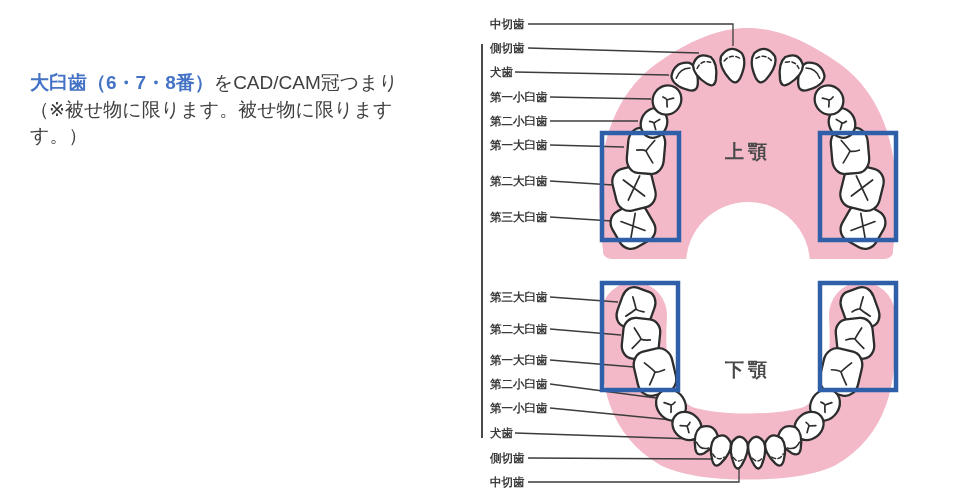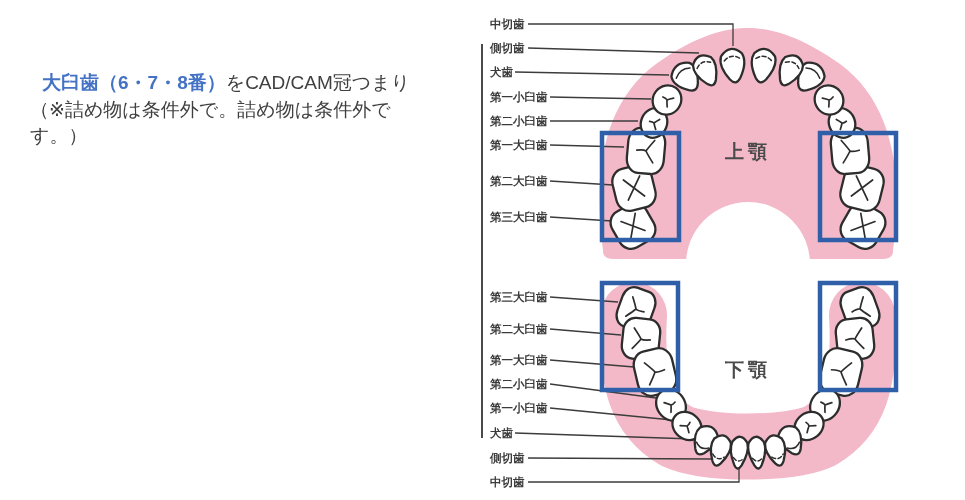--- a/index.html
+++ b/index.html
@@ -6,21 +6,21 @@
   body{
     width:965px;height:500px;position:relative;background:#ffffff;overflow:hidden;
     font-family:"Liberation Sans","DejaVu Sans",sans-serif;
   }
   .canvas{position:absolute;inset:0;}
   .intro{
     position:absolute;left:30px;top:70px;width:445px;
     font-size:19px;line-height:26.5px;color:var(--body-text,#3F3F3F);
   }
   .intro .line{margin:0;white-space:nowrap;}
-  .intro .hl{color:var(--accent-blue,#4472C4);font-weight:bold;margin-left:12px;}
+  .intro .hl{color:var(--accent-blue,#4472C4);font-weight:bold;}
   .divider{
     position:absolute;left:481px;top:44px;width:2px;height:394px;
     background:#4a4a4a;
   }
   .diagram-svg{position:absolute;left:480px;top:0;}
   .gum{fill:var(--gum-pink,#F3B9C9);}
   .gum-band{fill:none;stroke:var(--gum-pink,#F3B9C9);stroke-width:66;stroke-linecap:round;}
   .notch{fill:#ffffff;}
   .conn{stroke:var(--connector-line,#3C3C3C);stroke-width:1.3;fill:none;}
   .lbl{
@@ -33,21 +33,21 @@
   }
   .hbox{fill:none;stroke:var(--highlight-box-blue,#2E5FA8);stroke-width:4.5;}
 </style>
 </head>
 <body style="--accent-blue: #4472C4; --body-text: #3F3F3F; --gum-pink: #F3B9C9; --highlight-box-blue: #2E5FA8; --label-text: #3A3A3A; --tooth-outline: #2D2D2D; --tooth-fill: #FFFFFF; --connector-line: #3C3C3C;">
 
 <div class="canvas">
 
   <div class="intro">
     <p class="line"><span class="hl">大臼歯（6・7・8番）</span><span>をCAD/CAM冠つまり</span></p>
-    <p class="line">（※詰め物は条件外で。詰め物は条件外で</p>
+    <p class="line">（※被せ物に限ります。被せ物に限ります</p>
     <p class="line">す。）</p>
   </div>
 
   <div class="divider"></div>
 
   <svg id="arch-svg" class="diagram-svg" width="485" height="500" viewBox="480 0 485 500">
 
     <path class="gum" d="M 603,250 C 592,172 604,102 656,64 C 698,34 727,28 748,28 C 769,28 798,34 840,64 C 892,102 904,172 893,250 Q 894,259 882,259 L 614,259 Q 602,259 603,250 Z"></path>
     <circle class="notch" cx="748" cy="264" r="62"></circle>
 

